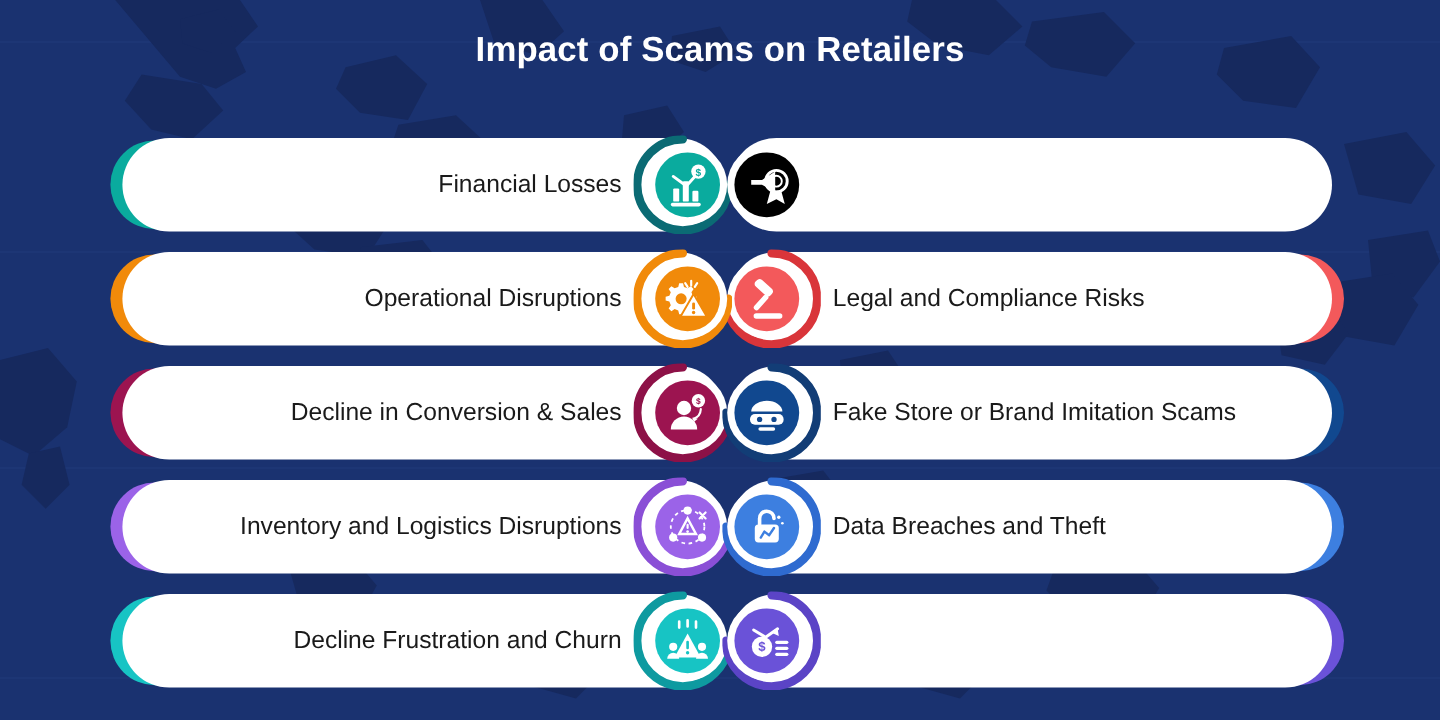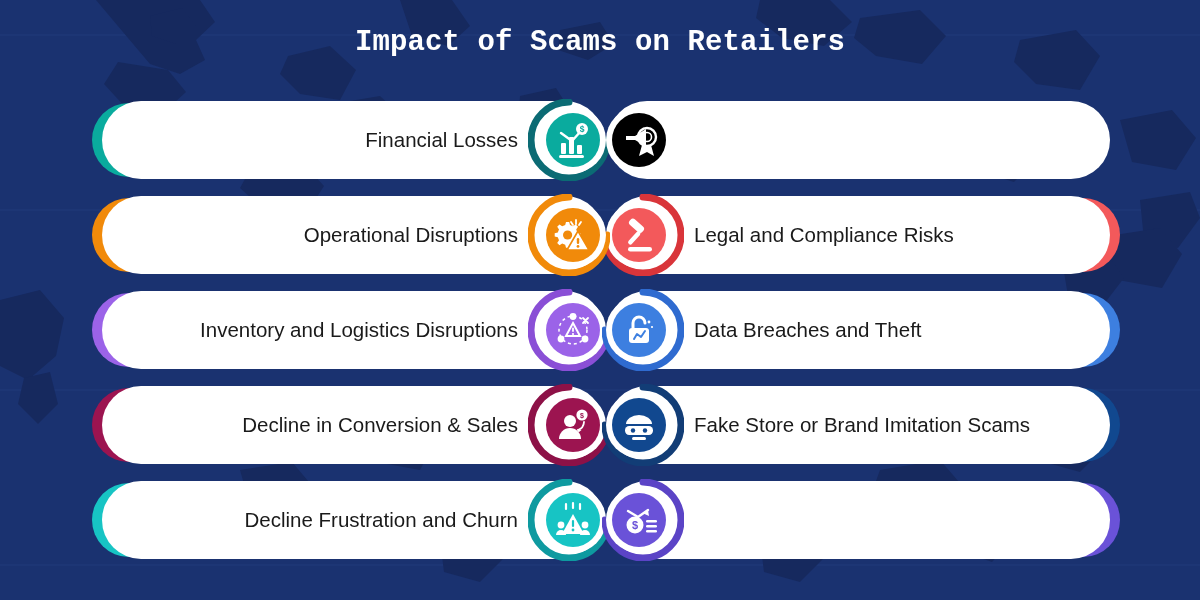--- a/index.html
+++ b/index.html
@@ -32,27 +32,26 @@
     position: absolute;
     top: 26px;
     left: 0;
     width: 1200px;
     text-align: center;
     z-index: 5;
     color: #ffffff;
     font-size: 29px;
     font-weight: bold;
     letter-spacing: 0.1px;
-    font-family: Liberation Mono, monospace;
   }
 
   
   .board {
     position: absolute;
-    top: 101px;
+    top: 115px;
     left: 0;
     width: 1200px;
     z-index: 4;
   }
 
   .row {
     position: relative;
     height: 95px;
   }
 
@@ -254,20 +253,63 @@
             <circle cx="50" cy="52.4" r="1.4" fill="#f18a0a"></circle>
             <path d="M48,26 L48,30 M43,28 L45,31 M53,28 L51,31" stroke="#ffffff" stroke-width="1.8" stroke-linecap="round"></path>
           </g>
         </svg>
       </div>
     </div>
   </div>
 
   <div class="row">
     <div class="card left">
+      <div class="crescent" style="background: rgb(156, 20, 80);"></div>
+      <div class="pill"></div>
+      <div class="label">Decline in Conversion &amp; Sales</div>
+      <div class="badge">
+        <svg viewBox="0 0 82 82">
+          <path class="arc" d="M41,3 A38,38 0 1,0 79,41" fill="none" stroke-width="7" stroke-linecap="round" stroke="#8d1147"></path>
+          <circle class="badge-ring-white" cx="45" cy="41" r="33"></circle>
+          <circle class="fillc" cx="45" cy="41" r="27" fill="#9c1450"></circle>
+          <g class="glyph">
+            <circle cx="42" cy="37" r="6"></circle>
+            <path d="M31,55 a11,11 0 0,1 22,0 Z"></path>
+            <circle cx="54" cy="31" r="5.6"></circle>
+            <text x="54" y="34" text-anchor="middle" font-size="7" font-family="Liberation Sans, sans-serif" font-weight="bold" fill="#9c1450">$</text>
+            <path d="M56,38 a9,9 0 0,1 -6,8" fill="none" stroke="#ffffff" stroke-width="1.8" stroke-linecap="round"></path>
+            <path d="M49,45 L50.5,48.5 L53.5,46" fill="#ffffff"></path>
+          </g>
+        </svg>
+      </div>
+    </div>
+
+    <div class="card right">
+      <div class="crescent" style="background: rgb(17, 72, 143);"></div>
+      <div class="pill"></div>
+      <div class="label">Fake Store or Brand Imitation Scams</div>
+      <div class="badge">
+        <svg viewBox="0 0 82 82">
+          <path class="arc" d="M41,3 A38,38 0 1,1 3,41" fill="none" stroke-width="7" stroke-linecap="round" stroke="#123d76"></path>
+          <circle class="badge-ring-white" cx="37" cy="41" r="33"></circle>
+          <circle class="fillc" cx="37" cy="41" r="27" fill="#11488f"></circle>
+          <g class="glyph">
+            <path d="M24,40 a13,9 0 0,1 26,0 Z"></path>
+            <rect x="23" y="42" width="28" height="9" rx="4.2"></rect>
+            <circle cx="31" cy="46.5" r="2.2" fill="#11488f"></circle>
+            <circle cx="43" cy="46.5" r="2.2" fill="#11488f"></circle>
+            <rect x="30" y="53" width="14" height="3" rx="1.5"></rect>
+          </g>
+        </svg>
+      </div>
+    </div>
+  </div>
+
+  <div class="row">
+    <div class="card left">
       <div class="crescent" style="background: rgb(155, 99, 232);"></div>
       <div class="pill"></div>
       <div class="label">Inventory and Logistics Disruptions</div>
       <div class="badge">
         <svg viewBox="0 0 82 82">
           <path class="arc" d="M41,3 A38,38 0 1,0 79,41" fill="none" stroke-width="7" stroke-linecap="round" stroke="#8a4fd6"></path>
           <circle class="badge-ring-white" cx="45" cy="41" r="33"></circle>
           <circle class="fillc" cx="45" cy="41" r="27" fill="#9b63e8"></circle>
           <g class="glyph">
             <circle cx="45" cy="41" r="14" fill="none" stroke="#ffffff" stroke-width="1.5" stroke-dasharray="3 3"></circle>
@@ -299,63 +341,20 @@
             <circle cx="47" cy="33" r="1.4"></circle>
             <circle cx="50" cy="38" r="1.1"></circle>
           </g>
         </svg>
       </div>
     </div>
   </div>
 
   <div class="row">
     <div class="card left">
-      <div class="crescent" style="background: rgb(156, 20, 80);"></div>
-      <div class="pill"></div>
-      <div class="label">Decline in Conversion &amp; Sales</div>
-      <div class="badge">
-        <svg viewBox="0 0 82 82">
-          <path class="arc" d="M41,3 A38,38 0 1,0 79,41" fill="none" stroke-width="7" stroke-linecap="round" stroke="#8d1147"></path>
-          <circle class="badge-ring-white" cx="45" cy="41" r="33"></circle>
-          <circle class="fillc" cx="45" cy="41" r="27" fill="#9c1450"></circle>
-          <g class="glyph">
-            <circle cx="42" cy="37" r="6"></circle>
-            <path d="M31,55 a11,11 0 0,1 22,0 Z"></path>
-            <circle cx="54" cy="31" r="5.6"></circle>
-            <text x="54" y="34" text-anchor="middle" font-size="7" font-family="Liberation Sans, sans-serif" font-weight="bold" fill="#9c1450">$</text>
-            <path d="M56,38 a9,9 0 0,1 -6,8" fill="none" stroke="#ffffff" stroke-width="1.8" stroke-linecap="round"></path>
-            <path d="M49,45 L50.5,48.5 L53.5,46" fill="#ffffff"></path>
-          </g>
-        </svg>
-      </div>
-    </div>
-
-    <div class="card right">
-      <div class="crescent" style="background: rgb(17, 72, 143);"></div>
-      <div class="pill"></div>
-      <div class="label">Fake Store or Brand Imitation Scams</div>
-      <div class="badge">
-        <svg viewBox="0 0 82 82">
-          <path class="arc" d="M41,3 A38,38 0 1,1 3,41" fill="none" stroke-width="7" stroke-linecap="round" stroke="#123d76"></path>
-          <circle class="badge-ring-white" cx="37" cy="41" r="33"></circle>
-          <circle class="fillc" cx="37" cy="41" r="27" fill="#11488f"></circle>
-          <g class="glyph">
-            <path d="M24,40 a13,9 0 0,1 26,0 Z"></path>
-            <rect x="23" y="42" width="28" height="9" rx="4.2"></rect>
-            <circle cx="31" cy="46.5" r="2.2" fill="#11488f"></circle>
-            <circle cx="43" cy="46.5" r="2.2" fill="#11488f"></circle>
-            <rect x="30" y="53" width="14" height="3" rx="1.5"></rect>
-          </g>
-        </svg>
-      </div>
-    </div>
-  </div>
-
-  <div class="row">
-    <div class="card left">
       <div class="crescent" style="background: rgb(23, 196, 196);"></div>
       <div class="pill"></div>
       <div class="label">Decline Frustration and Churn</div>
       <div class="badge">
         <svg viewBox="0 0 82 82">
           <path class="arc" d="M41,3 A38,38 0 1,0 79,41" fill="none" stroke-width="7" stroke-linecap="round" stroke="#0e9aa0"></path>
           <circle class="badge-ring-white" cx="45" cy="41" r="33"></circle>
           <circle class="fillc" cx="45" cy="41" r="27" fill="#17c4c4"></circle>
           <g class="glyph">
             <path d="M45,35 L56,55 L34,55 Z"></path>

